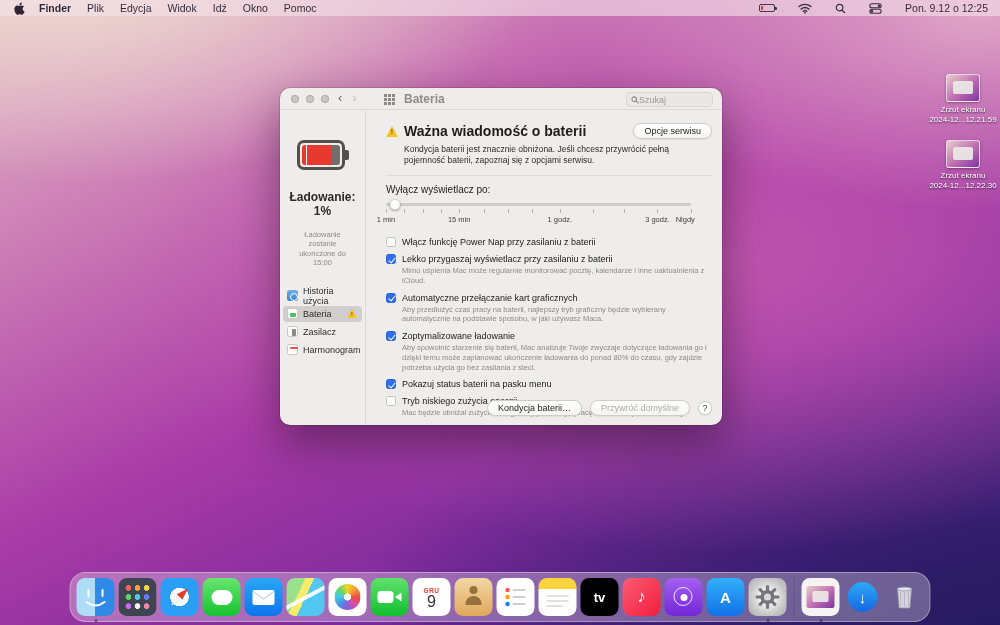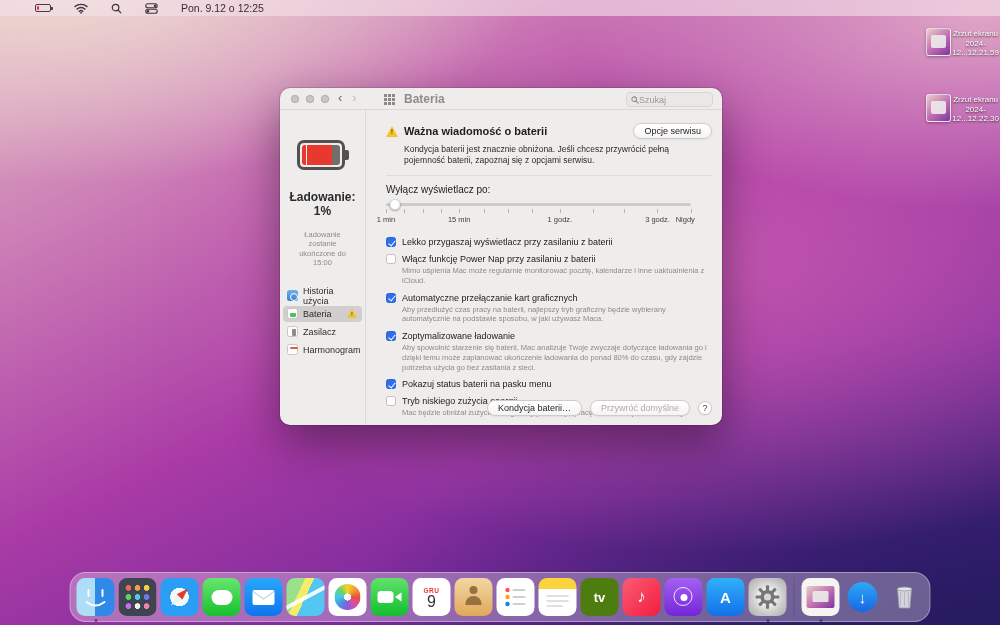--- a/index.html
+++ b/index.html
@@ -23,21 +23,21 @@
   .mb-item{padding:0 8px;line-height:16px;}
   .mb-item.bold{font-weight:bold;}
   .apple-logo{display:flex;align-items:center;padding:0 6px 0 2px;}
   .mb-right > *{margin-left:23px;display:flex;align-items:center;}
   .mb-batt{width:16px;height:8px;border:1px solid rgba(40,30,45,0.85);border-radius:2px;position:relative;}
   .mb-batt i{position:absolute;left:1px;top:1px;bottom:1px;width:2px;background:#e8392e;border-radius:1px;}
   .mb-batt::after{content:"";position:absolute;right:-3px;top:2px;width:2px;height:3px;background:rgba(40,30,45,0.85);border-radius:0 1px 1px 0;}
   .clock{font-size:10.5px;white-space:nowrap;}
 
   
-  .desktop-file{position:absolute;left:926px;width:74px;display:flex;flex-direction:row;align-items:center;}
+  .desktop-file{position:absolute;left:926px;width:74px;display:flex;flex-direction:column;align-items:center;margin-top:48px;}
   .df-thumb{width:34px;height:28px;border-radius:3px;border:1px solid rgba(255,255,255,0.75);
     background:linear-gradient(140deg,#e8cfc8 0%,#c06bb0 55%,#7a35a0 100%);position:relative;box-shadow:0 1px 3px rgba(0,0,0,0.35);}
   .df-thumb i{position:absolute;left:18%;top:22%;width:62%;height:52%;background:rgba(236,233,232,0.92);border-radius:2px;}
   .df-label{margin-top:3px;font-size:8px;line-height:1.2;color:#fff;text-align:center;text-shadow:0 1px 2px rgba(0,0,0,0.75);}
 
   
   .window{position:absolute;left:280px;top:88px;width:442px;height:337px;border-radius:10px;
     background:#efedec;box-shadow:0 18px 45px rgba(0,0,0,0.4),0 0 0 1px rgba(0,0,0,0.12);overflow:hidden;}
   .titlebar{position:relative;height:22px;border-bottom:1px solid #dcd8d7;}
   .lights{position:absolute;left:11px;top:7px;display:flex;gap:7px;}
@@ -76,21 +76,21 @@
   .si-schedule{background:#fdfdfd;border:0.5px solid #c9c5c4;}
   .si-schedule::after{content:"";position:absolute;left:1.5px;top:1.5px;width:8px;height:2.5px;background:#e8554a;border-radius:1px;}
   .warning-icon{position:relative;width:12px;height:11px;display:inline-block;flex:0 0 auto;}
   .warning-icon::before{content:"";position:absolute;left:0;top:0;border-left:6px solid transparent;border-right:6px solid transparent;border-bottom:11px solid #f6c22a;}
   .warning-icon::after{content:"!";position:absolute;left:0;right:0;top:2.5px;text-align:center;font-size:7px;font-weight:bold;color:#6e5400;}
   .warning-icon.small{transform:scale(0.8);margin-left:auto;}
 
   
   .content{position:absolute;left:87px;top:22px;right:0;bottom:0;padding:13px 10px 0 19px;}
   .warn-row{display:flex;align-items:center;gap:6px;}
-  .warn-title{font-size:11px;font-weight:bold;color:#1d1d1d;}
+  .warn-title{font-size:14px;font-weight:bold;color:#1d1d1d;}
   .btn{background:linear-gradient(#ffffff,#f6f4f3);border:1px solid #cfcbca;border-radius:8px;
     font-size:9px;padding:2px 10px;color:#1e1e1e;box-shadow:0 0.5px 1.5px rgba(0,0,0,0.1);font-family:inherit;}
   .btn.right{margin-left:auto;}
   .btn.disabled{color:#aeabaa;}
   .warn-body{margin:5px 0 0 18px;font-size:8.5px;line-height:1.3;color:#2b2b2b;max-width:312px;}
   .content hr{border:none;border-top:1px solid #e0dcdb;margin:9px 0 0;}
   .sleep-label{margin-top:8px;font-size:10px;color:#1d1d1d;}
   .slider-wrap{position:relative;margin-top:4px;width:305px;height:30px;}
   .slider-track{position:absolute;left:0;right:0;top:4px;height:3px;border-radius:2px;background:#cfcbca;}
   .slider-thumb{position:absolute;top:0;width:11px;height:11px;border-radius:50%;background:#fff;
@@ -136,39 +136,54 @@
   .di-photos::after{content:"";width:26px;height:26px;border-radius:50%;
     background:radial-gradient(circle,#fff 0 19%,transparent 20%),conic-gradient(#f5d523,#f09a37,#ec4d3c,#d94fa6,#8e5bd6,#4a90e2,#42c8e8,#6bd46b,#f5d523);}
   .di-facetime{background:linear-gradient(#5fe26b,#12bf2f);}
   .di-calendar{background:#fff;flex-direction:column;gap:0;}
   .cal-month{font-size:6.5px;font-weight:bold;color:#e8392e;letter-spacing:0.5px;margin-top:3px;}
   .cal-day{font-size:16px;font-weight:300;color:#333;line-height:1;}
   .di-contacts{background:linear-gradient(#f2d7a4,#e0a85a);}
   .di-contacts::before{content:"";position:absolute;top:8px;left:15px;width:8px;height:8px;border-radius:50%;background:#96713d;}
   .di-contacts::after{content:"";position:absolute;top:18px;left:11px;width:16px;height:9px;border-radius:8px 8px 0 0;background:#96713d;}
   .di-reminders{background:#fff;}
-  .di-tv{background:#4d7c0f;color:#fff;font-weight:bold;font-size:13px;}
+  .di-tv{background:#000000;color:#fff;font-weight:bold;font-size:13px;}
   .di-music{background:linear-gradient(135deg,#fb5c74,#f21d3d);color:#fff;font-size:17px;}
   .di-podcasts{background:linear-gradient(#a55ff1,#7326d8);}
   .di-podcasts::before{content:"";position:absolute;width:7px;height:7px;border-radius:50%;background:#fff;left:15.5px;top:15.5px;}
   .di-podcasts::after{content:"";position:absolute;width:17px;height:17px;border-radius:50%;border:1.5px solid rgba(255,255,255,0.85);left:9px;top:9px;}
   .di-appstore{background:linear-gradient(#30b0fa,#1271e8);color:#fff;font-size:15px;font-weight:600;}
   .di-prefs{background:radial-gradient(circle,#ececec 0 30%,#cacaca 62%,#a9a9a9);}
   .di-shot{background:#f6f4f3;}
   .di-shot i{width:28px;height:22px;border-radius:2px;background:linear-gradient(140deg,#e8cfc8,#c06bb0 55%,#7a35a0);position:relative;}
   .di-shot i::after{content:"";position:absolute;left:20%;top:22%;width:60%;height:50%;background:rgba(236,233,232,0.92);border-radius:1.5px;}
   .di-downloads{background:transparent;}
   .di-downloads::before{content:"";position:absolute;width:30px;height:30px;border-radius:50%;background:linear-gradient(#2ea8f5,#1668e3);left:4px;top:4px;}
   .dl-arrow{position:relative;color:#fff;font-size:15px;font-weight:bold;z-index:1;}
   .di-trash{background:transparent;}
 </style>
 </head>
 <body>
 
 <div class="menubar">
+  <div class="mb-left">
+    <span class="apple-logo">
+      <svg width="11" height="13" viewBox="0 0 14 17" fill="rgba(30,22,36,0.92)">
+        <path d="M11.1 9.1c0-2 1.6-3 1.7-3-.9-1.3-2.4-1.5-2.9-1.5-1.2-.1-2.4.7-3 .7-.6 0-1.6-.7-2.6-.7C3 4.6 1.7 5.4 1 6.6-.5 9 .6 12.6 2 14.6c.7 1 1.5 2 2.6 2 1 0 1.4-.6 2.7-.6s1.6.6 2.7.6c1.1 0 1.8-1 2.5-2 .8-1.1 1.1-2.2 1.1-2.3 0 0-2.2-.8-2.5-3.2z"></path>
+        <path d="M9.2 3.2c.6-.7 1-1.7.9-2.7-.9 0-1.9.6-2.5 1.3-.5.6-1 1.6-.9 2.6 1 .1 1.9-.5 2.5-1.2z"></path>
+      </svg>
+    </span>
+    <span class="mb-item bold">Finder</span>
+    <span class="mb-item">Plik</span>
+    <span class="mb-item">Edycja</span>
+    <span class="mb-item">Widok</span>
+    <span class="mb-item">Idź</span>
+    <span class="mb-item">Okno</span>
+    <span class="mb-item">Pomoc</span>
+  </div>
   <div class="mb-right">
     <span class="mb-batt">
         <i></i>
       </span>
     <span>
       <svg width="14" height="11" viewBox="0 0 14 11" fill="none" stroke="rgba(35,25,42,0.88)" stroke-width="1.4" stroke-linecap="round">
         <path d="M1 3.6 C4.3 0.6 9.7 0.6 13 3.6"></path>
           <path d="M3.1 6.1 C5.4 4.1 8.6 4.1 10.9 6.1"></path>
           <path d="M5.2 8.4 C6.2 7.5 7.8 7.5 8.8 8.4"></path>
         <circle cx="7" cy="9.8" r="0.9" fill="rgba(35,25,42,0.88)" stroke="none"></circle>
@@ -295,26 +310,26 @@
       <div class="slider-thumb" id="slider-thumb" style="left: 3%;"></div>
       <span class="tick-label" style="left: 0%;">1 min</span>
       <span class="tick-label" style="left: 24%;">15 min</span>
       <span class="tick-label" style="left: 57%;">1 godz.</span>
       <span class="tick-label" style="left: 89%;">3 godz.</span>
       <span class="tick-label" style="left: 100%;">Nigdy</span>
     </div>
 
     <div class="cb-group">
       <div class="cb-row">
+        <span class="checkbox"></span>
+        <span class="cb-label">Włącz funkcję Power Nap przy zasilaniu z baterii</span>
+      </div>
+      <div class="cb-row">
         <span class="checkbox checked"></span>
         <span class="cb-label">Lekko przygaszaj wyświetlacz przy zasilaniu z baterii</span>
-      </div>
-      <div class="cb-row">
-        <span class="checkbox"></span>
-        <span class="cb-label">Włącz funkcję Power Nap przy zasilaniu z baterii</span>
       </div>
       <div class="cb-sub">Mimo uśpienia Mac może regularnie monitorować pocztę, kalendarze i inne uaktualnienia z iCloud.</div>
       <div class="cb-row">
         <span class="checkbox checked"></span>
         <span class="cb-label">Automatyczne przełączanie kart graficznych</span>
       </div>
       <div class="cb-sub">Aby przedłużyć czas pracy na baterii, najlepszy tryb graficzny będzie wybierany automatycznie na podstawie sposobu, w jaki używasz Maca.</div>
       <div class="cb-row">
         <span class="checkbox checked"></span>
         <span class="cb-label">Zoptymalizowane ładowanie</span>

